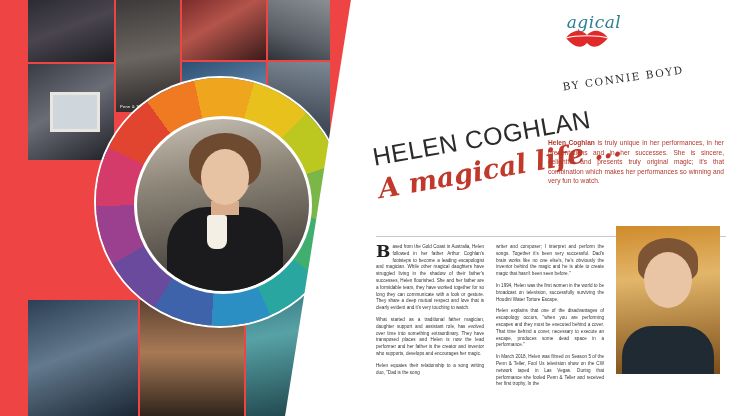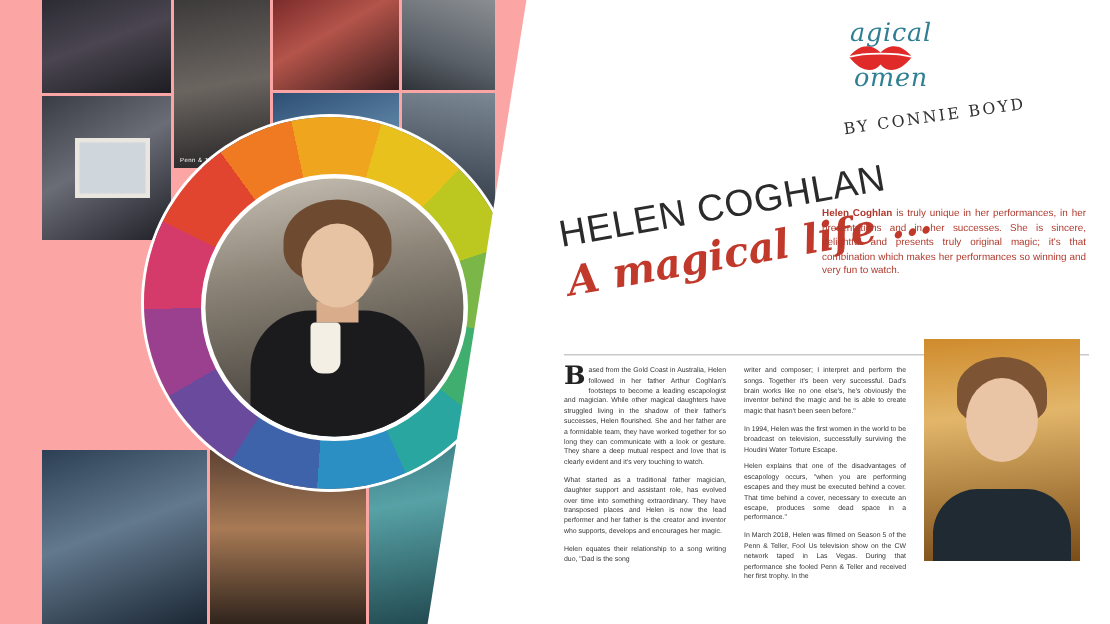--- a/index.html
+++ b/index.html
@@ -10,21 +10,21 @@
   body {
     width: 740px;
     height: 416px;
     overflow: hidden;
     font-family: "Liberation Sans", sans-serif;
   }
   .page {
     position: relative;
     width: 740px;
     height: 416px;
-    background: #fca5a5;
+    background: #ef4444;
     overflow: hidden;
   }
   
   .collage {
     position: absolute;
     left: 28px;
     top: 0;
     width: 330px;
     height: 416px;
     overflow: hidden;
@@ -329,21 +329,20 @@
 
   <div class="panel">
     <div class="panel-skew"></div>
 
     <div class="logo">
       <div class="word-magical">agical</div>
       <svg class="lips" viewBox="0 0 46 22">
         <path d="M2 10 C10 0, 18 2, 23 7 C28 2, 36 0, 44 10 C36 20, 28 21, 23 15 C18 21, 10 20, 2 10 Z" fill="#e02a2a"></path>
         <path d="M2 10 C12 7, 34 7, 44 10" stroke="#ffffff" stroke-width="1.2" fill="none"></path>
       </svg>
-      <div class="word-women">omen</div>
     </div>
     <div class="byline">BY CONNIE BOYD</div>
 
     <div class="headline-wrap">
       <div class="headline-name">HELEN COGHLAN</div>
       <div class="headline-sub">A magical life ...</div>
     </div>
 
     <div class="standfirst">
       <b>Helen Coghlan</b><span> is truly unique in her performances, in her presentations and in her successes. She is sincere, delightful and presents truly original magic; it's that combination which makes her performances so winning and very fun to watch.</span>

